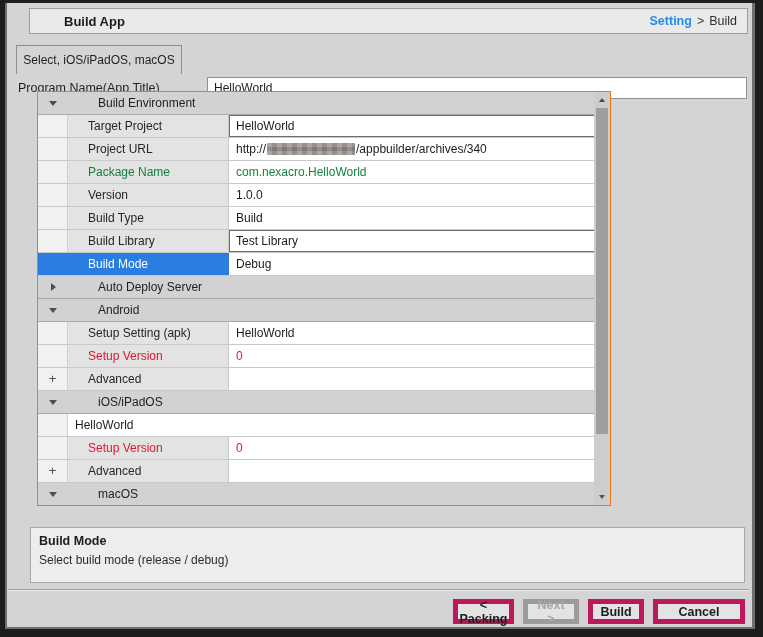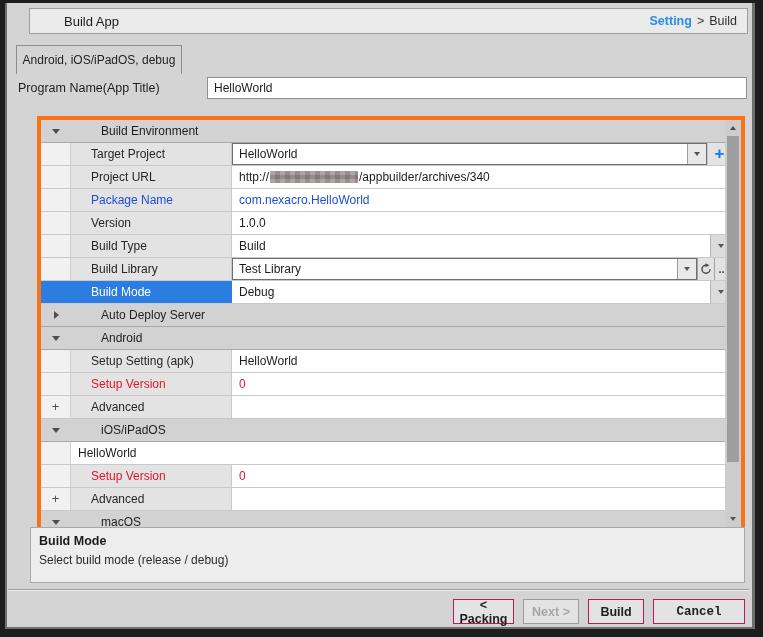--- a/index.html
+++ b/index.html
@@ -14,55 +14,55 @@
   .edge-bottom{left:0;bottom:0;width:763px;height:8px;}
   .edge-inner{position:absolute;background:#6f6f6f;z-index:59;}
   .edge-il{left:5px;top:3px;width:2px;height:626px;}
   .edge-ir{right:8px;top:3px;width:3px;height:626px;}
   .edge-ib{left:5px;bottom:8px;width:753px;height:2px;}
 
   
   .titlebar{position:absolute;left:29px;top:8px;width:719px;height:26px;background:#eaeaea;
     border:1px solid #9e9e9e;box-sizing:border-box;display:flex;align-items:center;
     padding:0 10px 0 12px;}
-  .title{font-weight:normal;font-size:13px;color:#1b1b1b;flex:1;padding-left:22px;}
+  .title{font-weight:bold;font-size:13px;color:#1b1b1b;flex:1;padding-left:22px;}
   .crumbs{font-size:12.5px;display:flex;gap:5px;align-items:center;}
   .crumb-setting{color:#2a8ce8;font-weight:bold;cursor:pointer;margin-left:48px;}
   .crumb-sep{color:#3a3a3a;}
   .crumb-build{color:#2e2e2e;}
 
   
   .tab{position:absolute;left:16px;top:45px;width:166px;height:29px;background:#d4d4d4;
     border:1px solid #8d8d8d;border-bottom:none;box-sizing:border-box;display:flex;
     align-items:center;justify-content:center;font-size:12px;color:#1f1f1f;}
 
   
   .prog-label{position:absolute;left:18px;top:77px;height:22px;display:flex;align-items:center;
     font-size:12.5px;color:#1f1f1f;}
   .prog-input{position:absolute;left:207px;top:77px;width:540px;height:22px;box-sizing:border-box;
     border:1px solid #8f8f8f;background:#fff;font-size:12px;padding:0 6px;color:#1c1c1c;
     font-family:"Liberation Sans", sans-serif;}
 
   
-  .grid{position:absolute;left:37px;top:116px;width:708px;height:415px;border:4px solid #f97316;
+  .grid{position:absolute;left:37px;top:91px;width:574px;height:415px;border:1px solid #f97316;
     box-sizing:border-box;background:#fff;overflow:hidden;}
   .grid-rows{position:absolute;left:0;top:0;width:690px;}
   .grid-row{height:23px;box-sizing:border-box;display:flex;border-bottom:1px solid #c9c9c9;}
   .row-section{background:#d2d2d2;border-bottom:1px solid #a9a9a9;}
   .s-gutter{width:30px;display:flex;align-items:center;justify-content:center;}
   .s-label{display:flex;align-items:center;padding-left:30px;font-size:12px;color:#1e1e1e;}
   .cell-gutter{width:30px;background:#f1f1f1;border-right:1px solid #cfcfcf;display:flex;
     align-items:center;justify-content:center;box-sizing:border-box;}
   .cell-label{width:161px;background:#e3e3e3;border-right:1px solid #c9c9c9;display:flex;
     align-items:center;padding-left:20px;box-sizing:border-box;font-size:12px;color:#262626;}
   .cell-value{flex:1;background:#fff;display:flex;align-items:center;padding-left:7px;
     box-sizing:border-box;font-size:12px;color:#1c1c1c;position:relative;}
   .row-selected .cell-gutter,.row-selected .cell-label{background:#2b7de2;border-right-color:#2b7de2;}
   .row-selected .cell-label{color:#fff;}
-  .text-muted .cell-label, .text-muted .cell-value{color:#1d4ed8;}
+  .text-muted .cell-label, .text-muted .cell-value{color:#15803d;}
   .text-error .cell-label, .text-error .cell-value{color:#e0162b;}
 
   
   .val-novpad{padding-left:0;}
   .combo{flex:1;height:22px;box-sizing:border-box;border:1px solid #6e6e6e;background:#fff;
     display:flex;align-items:stretch;align-self:center;}
   .combo-text{flex:1;display:flex;align-items:center;padding-left:6px;font-size:12px;color:#1c1c1c;}
   .combo-btn{width:18px;background:#e9e9e9;border-left:1px solid #9c9c9c;display:flex;
     align-items:center;justify-content:center;cursor:pointer;}
   .add-btn{width:23px;align-self:stretch;background:#e3e3e3;border-left:1px solid #c9c9c9;
@@ -101,27 +101,27 @@
   .desc{position:absolute;left:30px;top:527px;width:715px;height:56px;background:#ededed;
     border:1px solid #a8a8a8;box-sizing:border-box;padding:6px 8px;}
   .desc-title{font-weight:bold;font-size:12.5px;color:#1c1c1c;margin-bottom:5px;}
   .desc-text{font-size:12px;color:#2b2b2b;}
 
   
   .footer-sep{position:absolute;left:8px;top:589px;width:741px;height:1px;background:#9c9c9c;}
   .footer-sep2{position:absolute;left:8px;top:590px;width:741px;height:1px;background:#efefef;}
   .footer{position:absolute;top:599px;left:37px;right:18px;height:25px;display:flex;
     justify-content:flex-end;gap:9px;}
-  .btn{height:25px;box-sizing:border-box;background:#e3e3e3;border:1px solid #be185d;
+  .btn{height:25px;box-sizing:border-box;background:#e3e3e3;border:5px solid #be185d;
     font-weight:bold;font-size:12.5px;color:#1e1e1e;display:flex;align-items:center;
     justify-content:center;cursor:pointer;font-family:"Liberation Sans", sans-serif;}
   .btn-packing{width:61px;}
   .btn-next{width:56px;}
   .btn-build{width:56px;}
-  .btn-cancel{width:92px;font-family:Liberation Mono, monospace;}
+  .btn-cancel{width:92px;}
   .btn-disabled{color:#a6a6a6;border-color:#9b9b9b;cursor:default;}
 </style>
 </head>
 <body>
 
 <div class="window">
 
   <div class="edge edge-top"></div>
   <div class="edge edge-left"></div>
   <div class="edge edge-right"></div>
@@ -132,21 +132,21 @@
 
   <div class="titlebar">
     <div class="title">Build App</div>
     <div class="crumbs">
       <span class="crumb-setting">Setting</span>
       <span class="crumb-sep">&gt;</span>
       <span class="crumb-build">Build</span>
     </div>
   </div>
 
-  <div class="tab">Android, iOS/iPadOS, debug</div>
+  <div class="tab">Select, iOS/iPadOS, macOS</div>
 
   <div class="prog-label">Program Name(App Title)</div>
   <input class="prog-input" type="text" value="HelloWorld" style="">
 
   <div class="grid">
     <div class="grid-rows">
 
       <div class="grid-row row-section">
         <div class="s-gutter">
             <span class="tri-d"></span>

